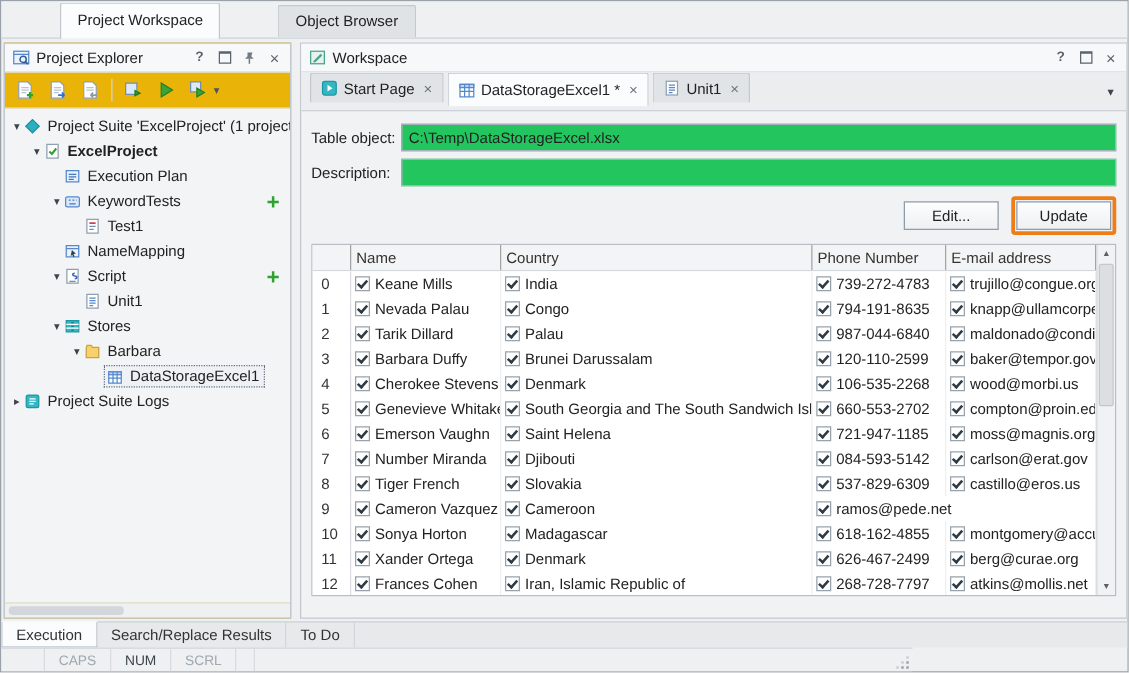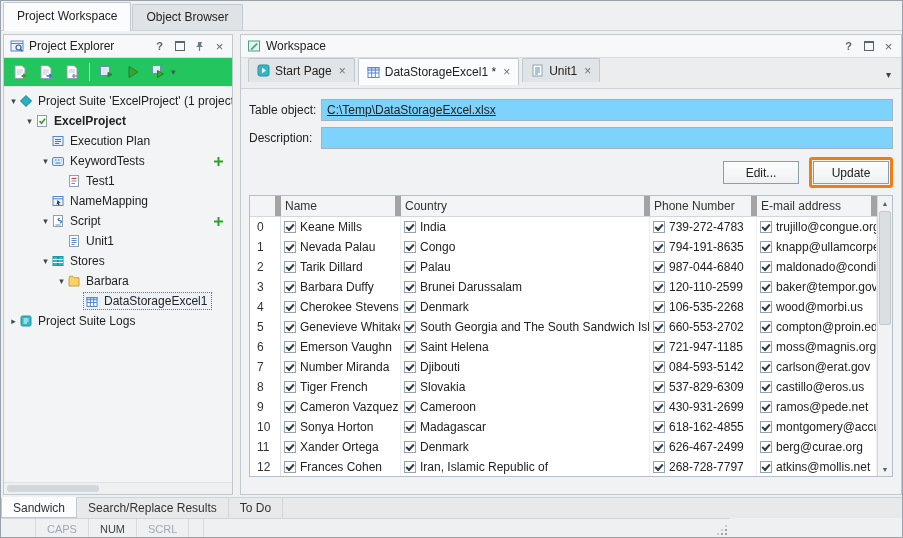--- a/index.html
+++ b/index.html
@@ -1,24 +1,24 @@
 <!DOCTYPE html>
 <html><head>
 <meta charset="utf-8">
 <style>
   html,body{margin:0;padding:0;background:#dfe2e5;font-family:"Liberation Sans",sans-serif;}
   .app{position:relative;width:903px;height:538px;background:#eef0f2;border:1px solid #9aa1a8;box-sizing:border-box;font-size:12px;color:#222;overflow:hidden;}
 
   
   .top-strip{position:absolute;left:0;top:0;width:901px;height:30px;background:#eef0f2;border-bottom:1px solid #ccd2d8;display:flex;align-items:flex-end;padding-left:2px;box-sizing:border-box;}
-  .main-tab{height:25px;line-height:24px;padding:0 13px;border:1px solid #c2c8ce;border-bottom:none;background:#e0e3e6;margin-right:1px;border-radius:2px 2px 0 0;white-space:nowrap;}
+  .main-tab{height:25px;line-height:24px;padding:0 13px;border:1px solid #c2c8ce;border-bottom:none;background:#e0e3e6;margin-right:1px;border-radius:2px 2px 0 0;white-space:nowrap;margin-left:45px;}
   .main-tab.active{background:#fbfcfd;height:28px;line-height:27px;margin-bottom:-1px;}
 
   
-  .panel{position:absolute;border:1px solid #c2c8ce;background:#22c55e;box-sizing:border-box;display:flex;flex-direction:column;}
+  .panel{position:absolute;border:1px solid #c2c8ce;background:#eab308;box-sizing:border-box;display:flex;flex-direction:column;}
   .left-panel{left:2px;top:33px;width:230px;height:461px;}
   .right-panel{left:239px;top:33px;width:662px;height:461px;background:#f1f2f4;}
 
   .panel-header{height:22px;flex:0 0 22px;display:flex;align-items:center;gap:5px;padding:0 5px;background:#f7f8f9;border-bottom:1px solid #d9dde1;}
   .panel-title{flex:1;color:#222;}
   .hic{width:15px;height:15px;display:flex;align-items:center;justify-content:center;color:#5a646e;font-size:11px;line-height:1;}
   .ic-help::before{content:"?";font-weight:bold;}
   .ic-close::before{content:"\00d7";font-size:13px;}
   .box-glyph{width:8px;height:7px;border:1px solid #5a646e;border-top-width:2px;}
 
@@ -48,30 +48,30 @@
   .dtab.active{background:#fbfcfd;height:26px;margin-bottom:-1px;}
   .dx{color:#6b747d;font-size:12px;margin-left:2px;}
   .dx::before{content:"\00d7";}
   .strip-dd{position:absolute;right:10px;bottom:8px;color:#3c444c;font-size:10px;}
   .strip-dd::before{content:"\25be";}
 
   
   .form{padding:10px 8px 0 8px;}
   .frow{display:flex;align-items:center;margin-bottom:6px;}
   .flabel{width:72px;flex:0 0 72px;color:#222;}
-  .finput{flex:1;height:20px;border:1px solid #a6b1bb;background:#7dd3fc;padding:0 5px;font-family:"Liberation Sans",sans-serif;font-size:12px;color:#222;box-sizing:content-box;text-decoration:underline;}
+  .finput{flex:1;height:20px;border:1px solid #a6b1bb;background:#22c55e;padding:0 5px;font-family:"Liberation Sans",sans-serif;font-size:12px;color:#222;box-sizing:content-box;}
   .btnrow{display:flex;justify-content:flex-end;align-items:center;gap:10px;margin-top:8px;}
   .btn{min-width:76px;height:23px;background:linear-gradient(#fdfdfd,#eef0f2);border:1px solid #8c9cab;font-family:"Liberation Sans",sans-serif;font-size:12px;color:#222;}
   .hl-wrap{display:inline-flex;border:3px solid #ee7d17;border-radius:3px;padding:1px;}
 
   
   .gridwrap{margin:7px 8px 0 8px;border:1px solid #b7bec5;background:#fff;display:flex;height:282px;box-sizing:border-box;}
   .gridmain{flex:1;display:flex;flex-direction:column;overflow:hidden;}
   .ghead{display:flex;height:20px;flex:0 0 20px;background:#f3f4f5;border-bottom:1px solid #d2d7db;}
-  .gh{display:flex;align-items:center;padding:0 4px;border-right:6px solid #a3a3a3;box-sizing:border-box;color:#333;overflow:hidden;white-space:nowrap;}
+  .gh{display:flex;align-items:center;padding:0 4px;border-right:1px solid #a3a3a3;box-sizing:border-box;color:#333;overflow:hidden;white-space:nowrap;}
   .grow{display:flex;height:20px;flex:0 0 20px;background:#fff;}
   .gc{display:flex;align-items:center;padding:0 3px;border-right:1px solid #edeff1;box-sizing:border-box;overflow:hidden;white-space:nowrap;}
   .c0{width:31px;flex:0 0 31px;}
   .c1{width:120px;flex:0 0 120px;}
   .c2{width:249px;flex:0 0 249px;}
   .c3{width:107px;flex:0 0 107px;}
   .c4{flex:1;min-width:0;}
   .gc.c0{padding-left:7px;border-right:1px solid #dadee2;color:#333;}
   .cb{width:12px;height:12px;flex:0 0 12px;border:1px solid #97a2ac;background:#fff;margin-right:4px;position:relative;box-sizing:border-box;}
   .cb::after{content:"";position:absolute;left:1px;top:2px;width:6px;height:3px;border-left:2px solid #2f3a43;border-bottom:2px solid #2f3a43;transform:rotate(-48deg);}
@@ -569,24 +569,20 @@
         <div class="grow">
           <div class="gc c0">9</div>
           <div class="gc c1">
               <span class="cb"></span>
               <span>Cameron Vazquez</span>
             </div>
           <div class="gc c2">
               <span class="cb"></span>
               <span>Cameroon</span>
             </div>
-          <div class="gc c3">
-              <span class="cb"></span>
-              <span>430-931-2699</span>
-            </div>
           <div class="gc c4">
               <span class="cb"></span>
               <span>ramos@pede.net</span>
             </div>
         </div>
         <div class="grow">
           <div class="gc c0">10</div>
           <div class="gc c1">
               <span class="cb"></span>
               <span>Sonya Horton</span>
@@ -647,21 +643,21 @@
       <div class="vscroll">
         <span class="varrow va-up"></span>
         <span class="vthumb"></span>
         <span class="vspace"></span>
         <span class="varrow va-dn"></span>
       </div>
     </div>
   </div>
 
   <div class="bottom-strip">
-    <div class="btab active">Sandwich</div>
+    <div class="btab active">Execution</div>
     <div class="btab">Search/Replace Results</div>
     <div class="btab">To Do</div>
   </div>
 
   <div class="status">
     <div class="scell blank1"></div>
     <div class="scell">CAPS</div>
     <div class="scell on">NUM</div>
     <div class="scell">SCRL</div>
     <div class="scell blank2"></div>

